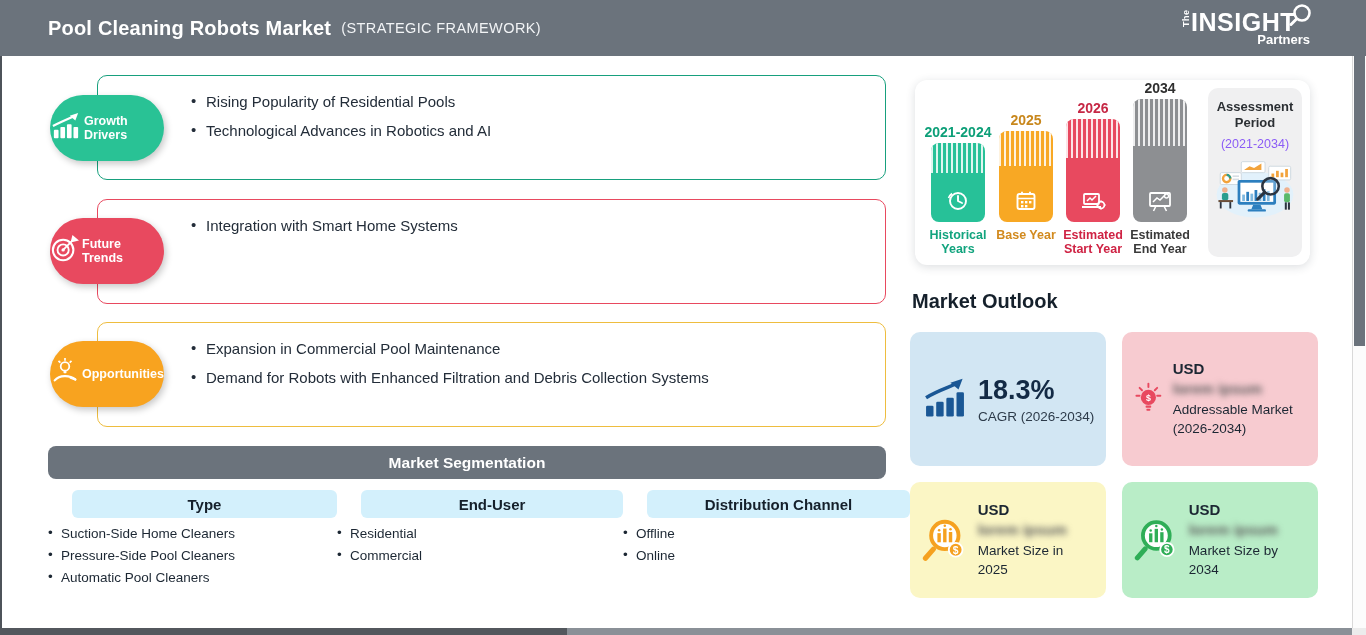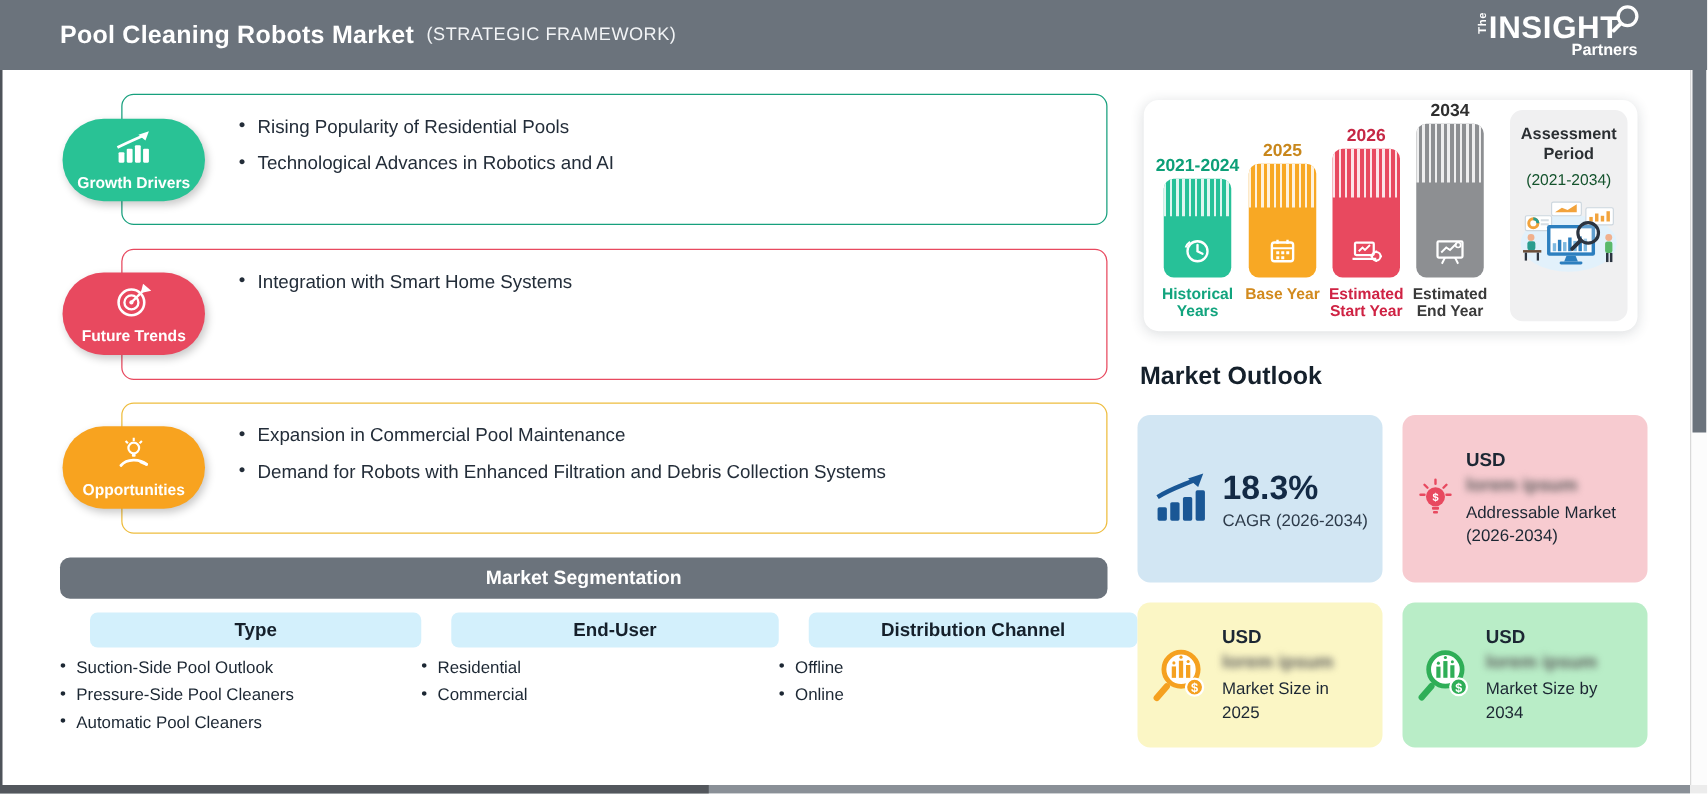--- a/index.html
+++ b/index.html
@@ -18,21 +18,21 @@
   .logo-partners{color:#fff;font-size:13px;font-weight:bold;margin-top:-3px;margin-right:-14px;}
   
   .fbox{position:absolute;left:97px;width:789px;height:105px;border-radius:10px;background:#fff;box-sizing:border-box;}
   .fbox.gd{top:75px;border:1.6px solid #17a07d;}
   .fbox.ft{top:199px;border:1.6px solid #e8495f;}
   .fbox.op{top:322px;border:1.6px solid #eebd3f;}
   .fbox ul{margin:0;padding:17px 20px 0 93px;list-style:none;}
   .fbox li{font-size:15px;color:#232d39;margin-bottom:12px;position:relative;padding-left:15px;}
   .fbox li::before{content:"•";position:absolute;left:0;top:-1px;color:#232d39;}
   .badge{position:absolute;left:50px;width:114px;height:66px;border-radius:34px;
-         display:flex;flex-direction:column;align-items:center;justify-content:center;gap:2px;
+         display:flex;flex-direction:row;align-items:center;justify-content:center;gap:2px;
          box-shadow:2px 3px 7px rgba(0,0,0,.22);}
   .badge.gd{top:95px;background:#29c295;}
   .badge.ft{top:218px;background:#e8495f;}
   .badge.op{top:341px;background:#f8a31f;}
   .blabel{color:#fff;font-size:12.5px;font-weight:bold;}
   
   .seg-bar{position:absolute;left:48px;top:446px;width:838px;height:33px;background:#6b737c;border-radius:8px;
            display:flex;align-items:center;justify-content:center;color:#fff;font-size:15.5px;font-weight:bold;}
   .seg-hd{position:absolute;top:490px;height:28px;background:#d3f0fc;border-radius:6px;
           display:flex;align-items:center;justify-content:center;font-weight:bold;font-size:15px;color:#15202b;margin-left:24px;}
@@ -60,21 +60,21 @@
   .tl-y3{left:135px;top:20px;color:#c62845;}
   .tl-y4{left:202px;top:0px;color:#2f2f2f;}
   .tl-label{position:absolute;top:148px;font-weight:bold;font-size:12.5px;text-align:center;width:72px;line-height:1.15;}
   .tl-l1{left:7px;color:#12a47e;}
   .tl-l2{left:75px;color:#d28a1e;}
   .tl-l3{left:142px;color:#cf2344;}
   .tl-l4{left:209px;color:#3a3a3a;}
   .assess{position:absolute;left:293px;top:8px;width:94px;height:169px;background:#f0f0f1;border-radius:10px;
           box-sizing:border-box;text-align:center;padding-top:11px;}
   .assess .a1{font-weight:bold;font-size:13px;color:#2b2f33;line-height:1.25;padding:0 6px;}
-  .assess .a2{font-size:12.5px;color:#14532d;margin-top:5px;}
+  .assess .a2{font-size:12.5px;color:#8b5cf6;margin-top:5px;}
   .assess svg{margin-top:7px;}
   
   .mo-title{position:absolute;left:912px;top:290px;font-size:20px;font-weight:bold;color:#15202b;}
   .card{position:absolute;border-radius:10px;display:flex;align-items:center;gap:10px;
         box-sizing:border-box;padding:0 10px 0 12px;}
   .c-blue{left:910px;top:332px;width:196px;height:134px;background:#d2e6f3;}
   .c-pink{left:1122px;top:332px;width:196px;height:134px;background:#f7cbd0;}
   .c-yellow{left:910px;top:482px;width:196px;height:116px;background:#fbf6c5;}
   .c-green{left:1122px;top:482px;width:196px;height:116px;background:#b9edc7;}
   .c-big{font-size:27px;font-weight:bold;color:#132a45;}
@@ -173,21 +173,21 @@
     <span class="blabel">Opportunities</span>
   </div>
 
   <div class="seg-bar">
     <span>Market Segmentation</span>
   </div>
   <div class="seg-hd t">Type</div>
   <div class="seg-hd u">End-User</div>
   <div class="seg-hd c">Distribution Channel</div>
   <ul class="seg-list t">
-    <li>Suction-Side Pool Outlook</li>
+    <li>Suction-Side Home Cleaners</li>
     <li>Pressure-Side Pool Cleaners</li>
     <li>Automatic Pool Cleaners</li>
   </ul>
   <ul class="seg-list u">
     <li>Residential</li>
     <li>Commercial</li>
   </ul>
   <ul class="seg-list c">
     <li>Offline</li>
     <li>Online</li>

